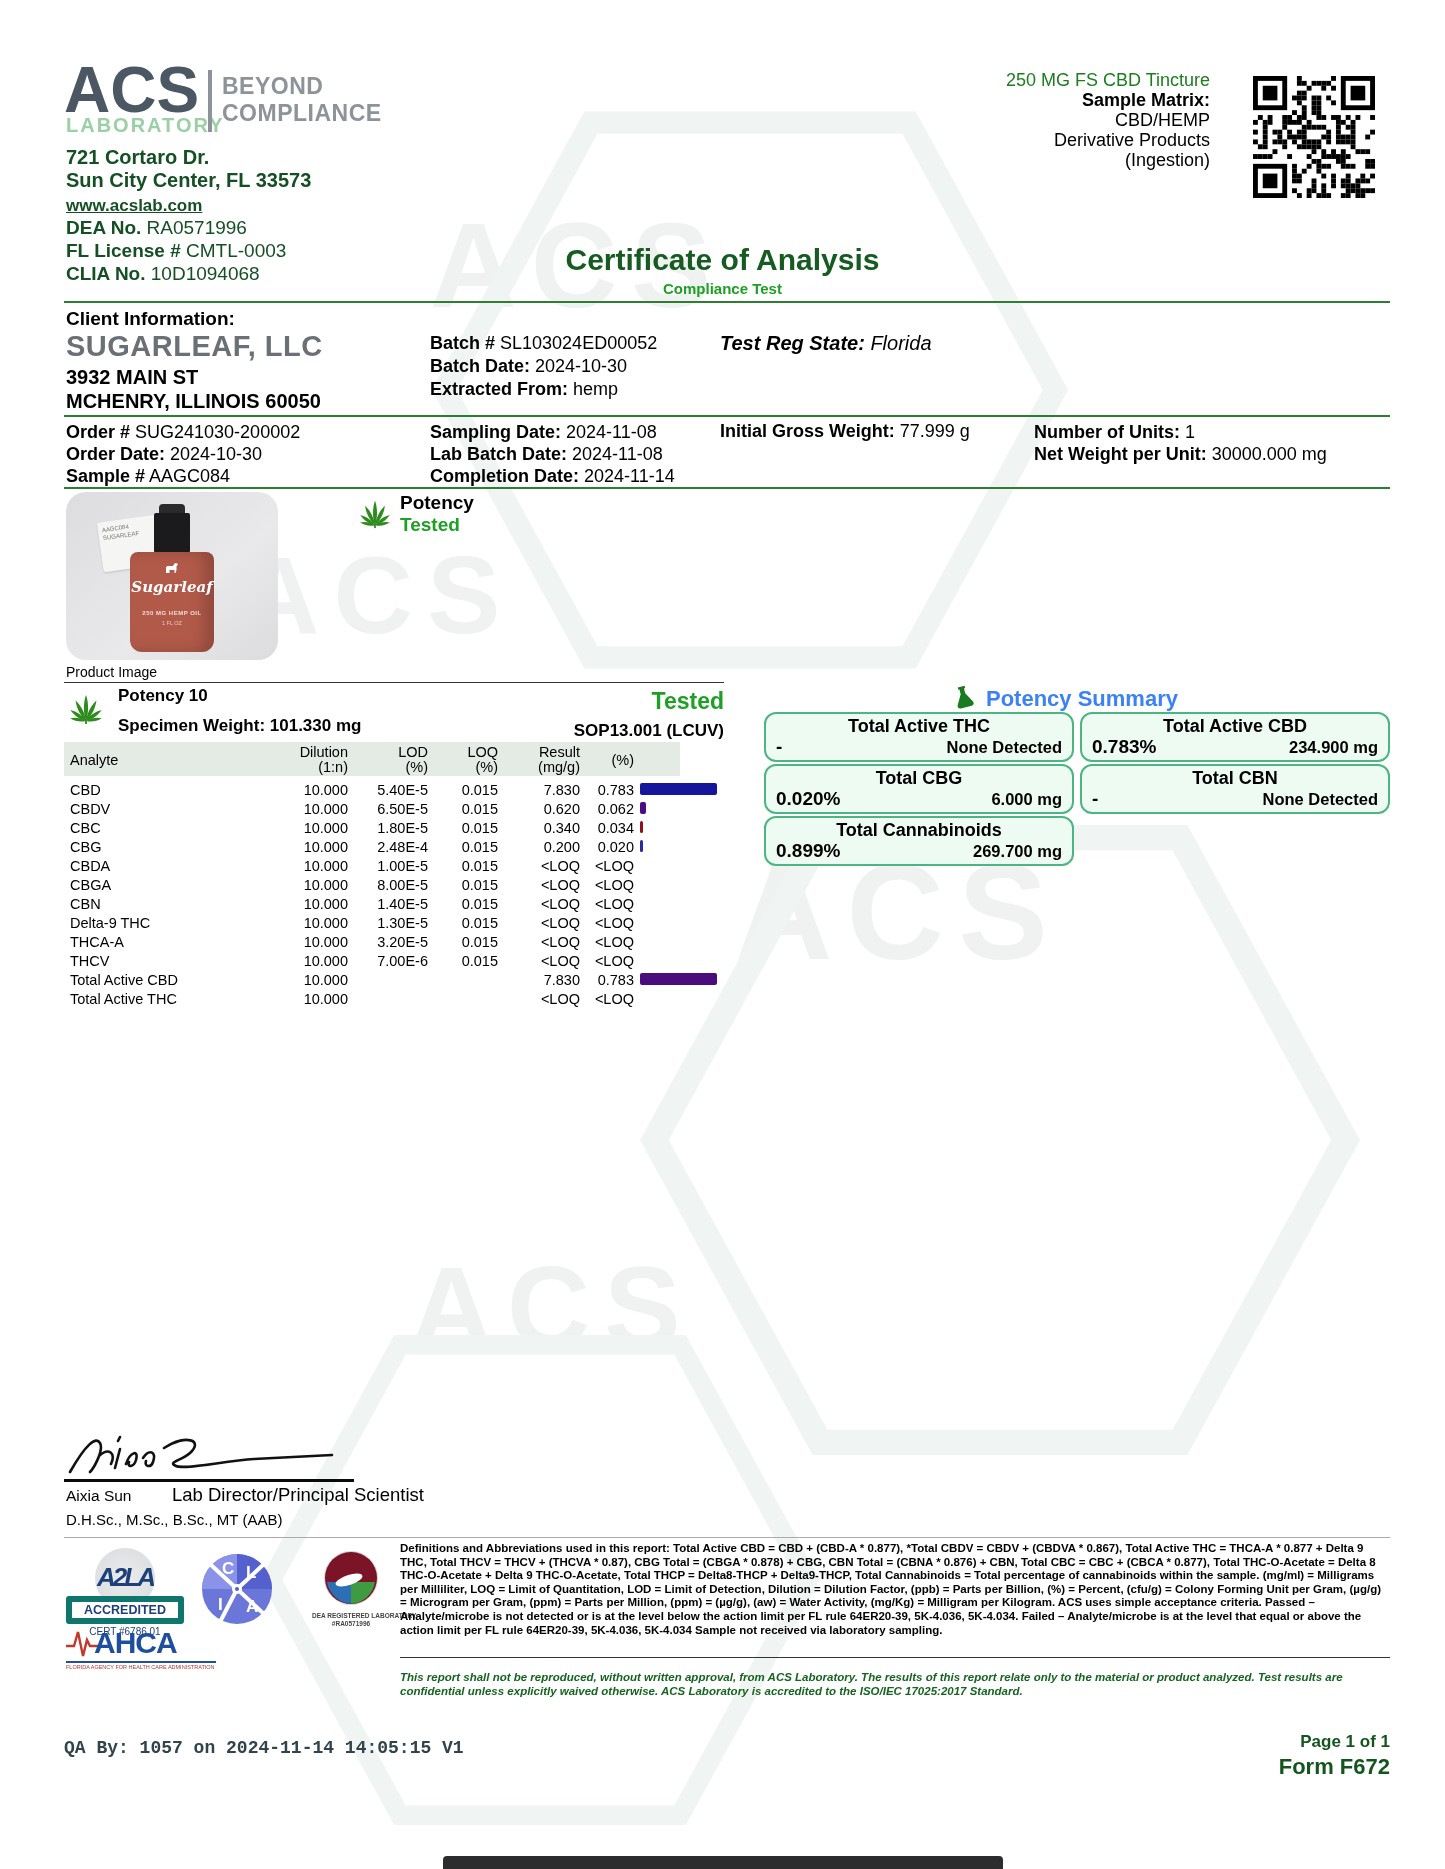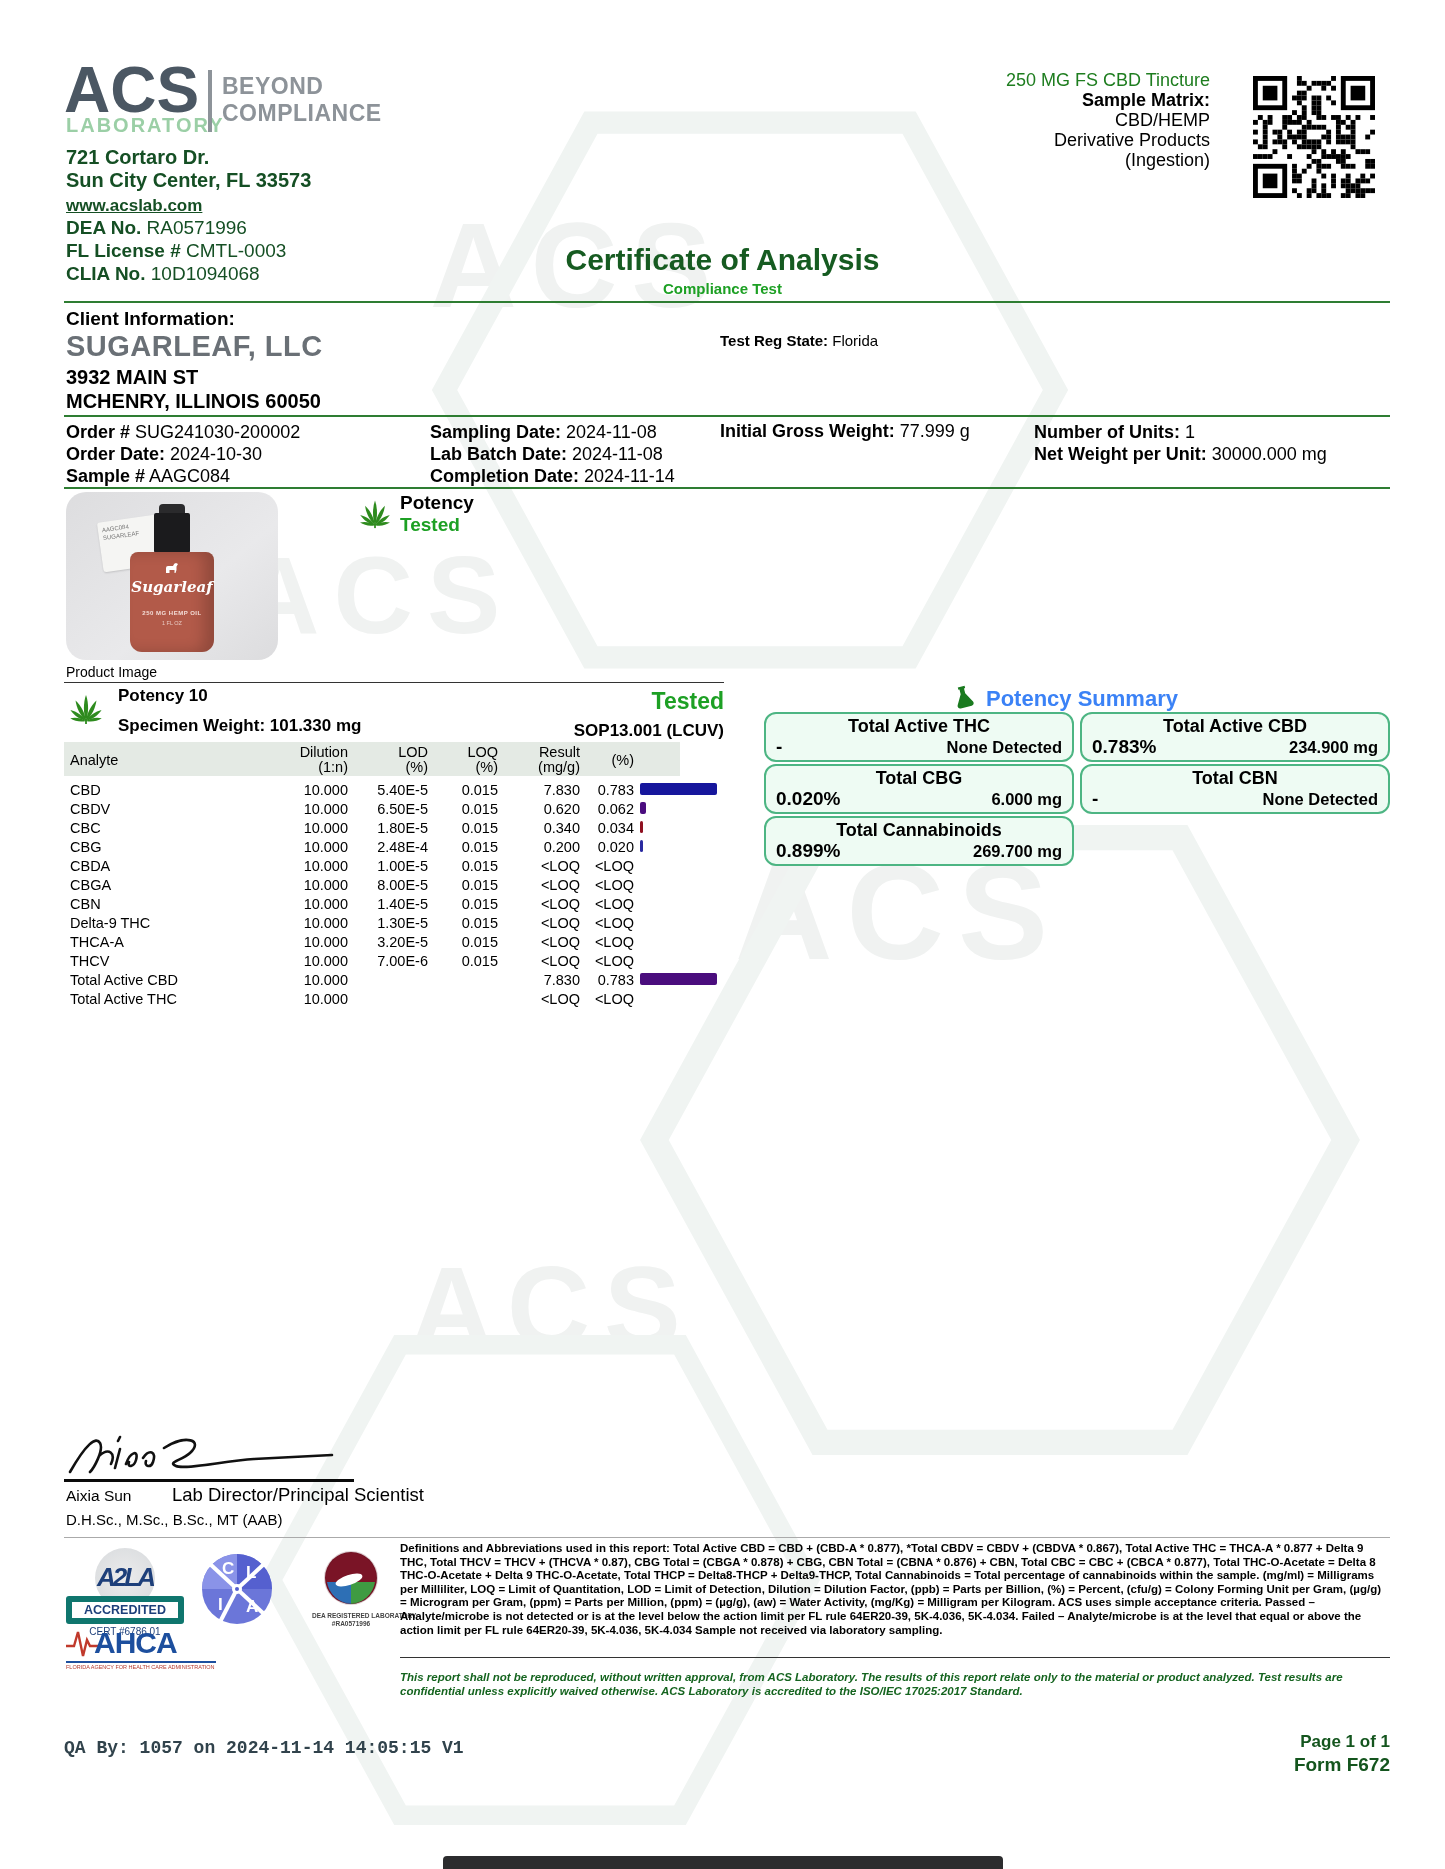--- a/index.html
+++ b/index.html
@@ -27,21 +27,21 @@
   .coa-sub{left:0;right:0;top:280px;text-align:center;font-size:15px;font-weight:bold;color:#1da024;}
   .greenline{left:64px;width:1326px;height:2px;background:#2e7d32;}
   .hr1{top:301px;} .hr2{top:415px;} .hr3{top:487px;}
   
   .client-label{left:66px;top:308px;font-size:19px;font-weight:bold;}
   .client-name{left:66px;top:330px;font-size:29px;font-weight:bold;color:#6a7076;letter-spacing:.5px;}
   .client-a1{left:66px;top:366px;font-size:20px;font-weight:bold;}
   .client-a2{left:66px;top:390px;font-size:20px;font-weight:bold;}
   .fieldcol{font-size:18px;line-height:23px;}
   .batch-col{left:430px;top:332px;}
-  .testreg{left:720px;top:332px;font-size:15px;}
+  .testreg{left:720px;top:332px;font-size:20px;font-style:italic;}
   .order-col{left:66px;top:421px;line-height:22px;}
   .sampling-col{left:430px;top:421px;line-height:22px;}
   .gross{left:720px;top:421px;font-size:18px;}
   .units-col{left:1034px;top:421px;line-height:22px;}
   .fieldcol b,.testreg b,.gross b{font-weight:bold;}
   
   .pbadge-leaf{left:356px;top:492px;}
   .pbadge-label{left:400px;top:492px;font-size:19px;font-weight:bold;}
   .pbadge-status{left:400px;top:514px;font-size:19px;font-weight:bold;color:#1da024;}
   .photo{left:66px;top:492px;width:212px;height:168px;border-radius:20px;
@@ -110,21 +110,21 @@
   .ahca-zig{position:absolute;left:0;top:2px;}
   .ahca-txt{position:absolute;left:28px;top:0;font-size:30px;font-weight:bold;color:#1d4f9e;letter-spacing:-1px;}
   .ahca-cap{font-size:5.5px;color:#b3392e;border-top:2px solid #1d4f9e;margin-top:1px;padding-top:1px;white-space:nowrap;}
   
   .defs{left:400px;top:1542px;width:990px;font-size:11.5px;font-weight:bold;line-height:13.6px;white-space:normal;}
   .disc{left:400px;top:1657px;width:990px;font-size:11.5px;font-weight:bold;font-style:italic;color:#15641f;
         line-height:14px;border-top:1.5px solid #333;padding-top:12px;white-space:normal;}
   
   .qa{left:64px;top:1738px;font-family:"Liberation Mono","DejaVu Sans Mono",monospace;font-weight:bold;font-size:18px;color:#31434c;}
   .pageno{left:1000px;top:1732px;width:390px;text-align:right;font-size:17px;font-weight:bold;color:#14551e;}
-  .formno{left:1000px;top:1754px;width:390px;text-align:right;font-size:19px;font-weight:bold;color:#14551e;}
+  .formno{left:1000px;top:1754px;width:390px;text-align:right;font-size:22px;font-weight:bold;color:#14551e;}
   .bottom-bar{position:absolute;z-index:3;left:50%;transform:translateX(-50%);bottom:0;width:560px;height:13px;background:#2c2c2e;border-radius:4px 4px 0 0;}
 </style>
 </head>
 <body>
 
 <div class="page">
 
   <div class="wm" style="left:430px;top:205px;font-size:120px;">ACS</div>
   <div class="wm" style="left:240px;top:540px;font-size:110px;">ACS</div>
   <div class="wm" style="left:735px;top:845px;font-size:135px;">ACS</div>
@@ -373,20 +373,25 @@
   </div>
 
   <div class="c coa-title">Certificate of Analysis</div>
   <div class="c coa-sub">Compliance Test</div>
   <div class="c greenline hr1"></div>
 
   <div class="c client-label">Client Information:</div>
   <div class="c client-name">SUGARLEAF, LLC</div>
   <div class="c client-a1">3932 MAIN ST</div>
   <div class="c client-a2">MCHENRY, ILLINOIS 60050</div>
+  <div class="c fieldcol batch-col">
+    <div><b>Batch #</b> <span>SL103024ED00052</span></div>
+    <div><b>Batch Date:</b> <span>2024-10-30</span></div>
+    <div><b>Extracted From:</b> <span>hemp</span></div>
+  </div>
   <div class="c testreg"><b>Test Reg State:</b> <span>Florida</span></div>
   <div class="c greenline hr2"></div>
 
   <div class="c fieldcol order-col">
     <div><b>Order #</b> <span>SUG241030-200002</span></div>
     <div><b>Order Date:</b> <span>2024-10-30</span></div>
     <div><b>Sample #</b> <span>AAGC084</span></div>
   </div>
   <div class="c fieldcol sampling-col">
     <div><b>Sampling Date:</b> <span>2024-11-08</span></div>

